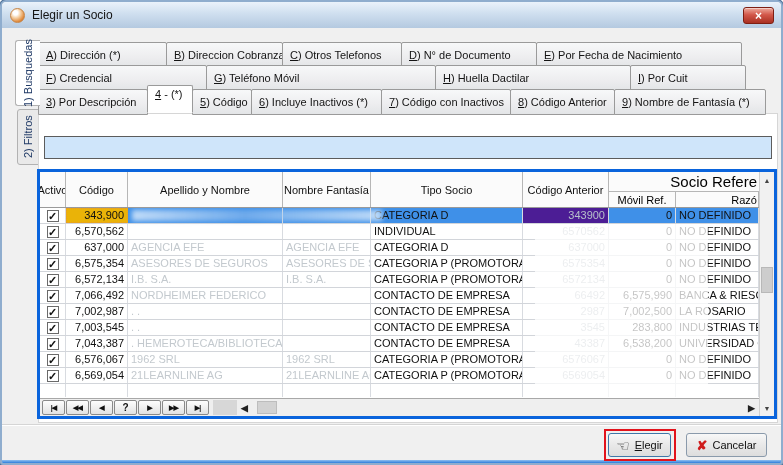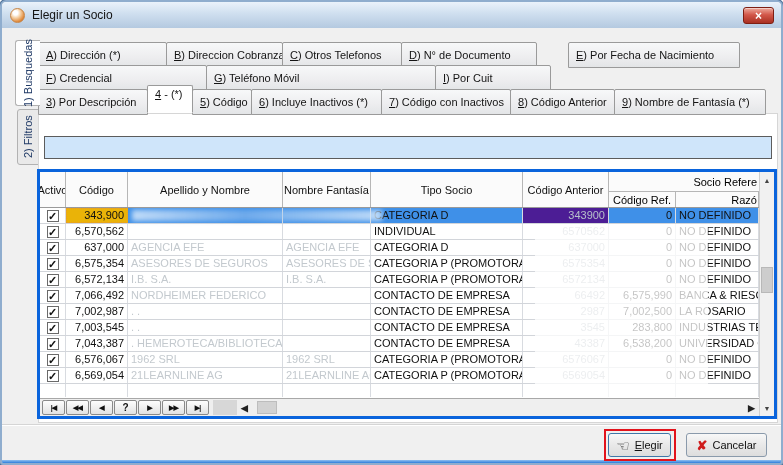--- a/index.html
+++ b/index.html
@@ -52,21 +52,21 @@
   
   .grid{position:absolute;left:35px;top:167px;width:740px;height:250px;
     border:3px solid #0a64dc;background:#ffffff;}
   .grid-inner{display:flex;height:244px;}
   .grid-main{width:719px;display:flex;flex-direction:column;position:relative;}
   .ghead{display:flex;height:36px;background:#fbfbfb;border-bottom:1px solid #9a9a9a;}
   .hcell{border-right:1px solid #b6b6b6;display:flex;align-items:center;justify-content:center;
     font-size:11px;color:#111;white-space:nowrap;overflow:hidden;height:100%;}
   .hgroup{display:flex;flex-direction:column;height:100%;}
   .hgroup-top{height:20px;border-bottom:1px solid #b6b6b6;display:flex;align-items:center;
-    justify-content:flex-end;font-size:11px;padding-right:2px;white-space:nowrap;overflow:hidden;}
+    justify-content:flex-end;font-size:15px;padding-right:2px;white-space:nowrap;overflow:hidden;}
   .hgroup-sub{flex:1;display:flex;}
   .hsub{border-right:1px solid #b6b6b6;display:flex;align-items:center;justify-content:center;
     font-size:11px;white-space:nowrap;overflow:hidden;}
   .hsub.right{justify-content:flex-end;padding-right:1px;}
   .grows{height:190px;overflow:hidden;}
   .grow{display:flex;height:16px;border-bottom:1px solid #d2d5da;position:relative;background:#fff;}
   .gcell{border-right:1px solid #d8dbe0;font-size:11px;line-height:15px;padding:0 3px;
     white-space:nowrap;overflow:hidden;color:#111;height:100%;}
   .num{text-align:right;}
   .cb-cell{display:flex;align-items:center;justify-content:center;padding:0;}
@@ -148,30 +148,33 @@
       </div>
       <div class="tab" style="width: 117px;">
         <span class="tlabel"><u>B</u>) Direccion Cobranza</span>
       </div>
       <div class="tab" style="width: 120px;">
         <span class="tlabel"><u>C</u>) Otros Telefonos</span>
       </div>
       <div class="tab" style="width: 136px;">
         <span class="tlabel"><u>D</u>) N° de Documento</span>
       </div>
-      <div class="tab" style="width: 172px; margin-left: 32px;">
+      <div class="tab" style="width: 206px;">
         <span class="tlabel"><u>E</u>) Por Fecha de Nacimiento</span>
       </div>
     </div>
   <div class="tabrow" id="tabrow1">
       <div class="tab" style="width: 169px;">
         <span class="tlabel"><u>F</u>) Credencial</span>
       </div>
       <div class="tab" style="width: 230px;">
         <span class="tlabel"><u>G</u>) Teléfono Móvil</span>
+      </div>
+      <div class="tab" style="width: 196px;">
+        <span class="tlabel"><u>H</u>) Huella Dactilar</span>
       </div>
       <div class="tab" style="width: 116px;">
         <span class="tlabel"><u>I</u>) Por Cuit</span>
       </div>
     </div>
   <div class="tabrow" id="tabrow2">
       <div class="tab" style="width: 110px;">
         <span class="tlabel"><u>3</u>) Por Descripción</span>
       </div>
       <div class="tab active" style="width: 46px;">
@@ -202,21 +205,21 @@
         <div class="ghead">
             <div class="hcell" style="width: 26px;">Activo</div>
             <div class="hcell" style="width: 62px;">Código</div>
             <div class="hcell" style="width: 155px;">Apellido y Nombre</div>
             <div class="hcell" style="width: 88px;">Nombre Fantasía</div>
             <div class="hcell" style="width: 152px;">Tipo Socio</div>
             <div class="hcell" style="width: 86px;">Código Anterior</div>
             <div class="hgroup" style="width: 150px;">
               <div class="hgroup-top">Socio Refere</div>
               <div class="hgroup-sub">
-                <div class="hsub" style="width: 67px;">Código Ref.</div>
+                <div class="hsub" style="width: 67px;">Móvil Ref.</div>
                 <div class="hsub right" style="width: 83px;">Razó</div>
               </div>
             </div>
           </div>
         <div class="grows">
             <div class="grow sel">
               <div class="gcell cb-cell" style="width: 26px;">
                 <span class="cb">✓</span>
               </div>
               <div class="gcell num codigo-cell" style="width: 62px;">343,900</div>

